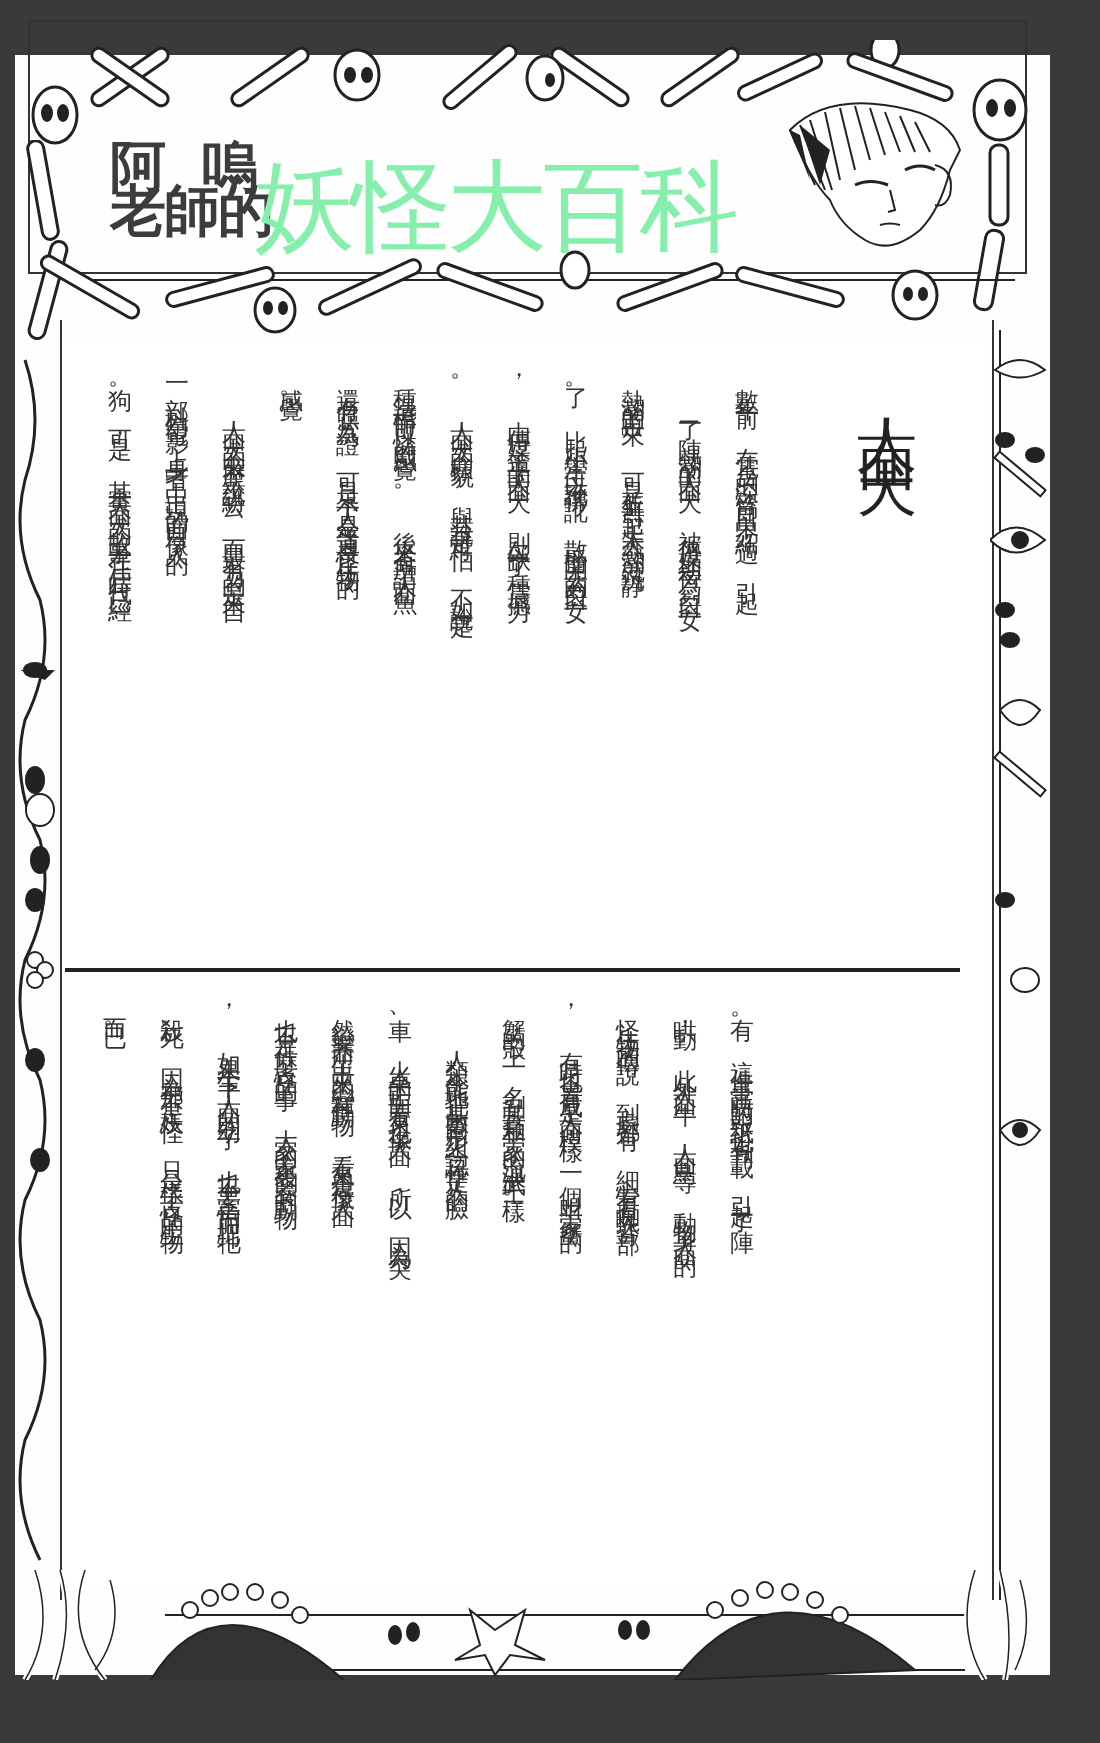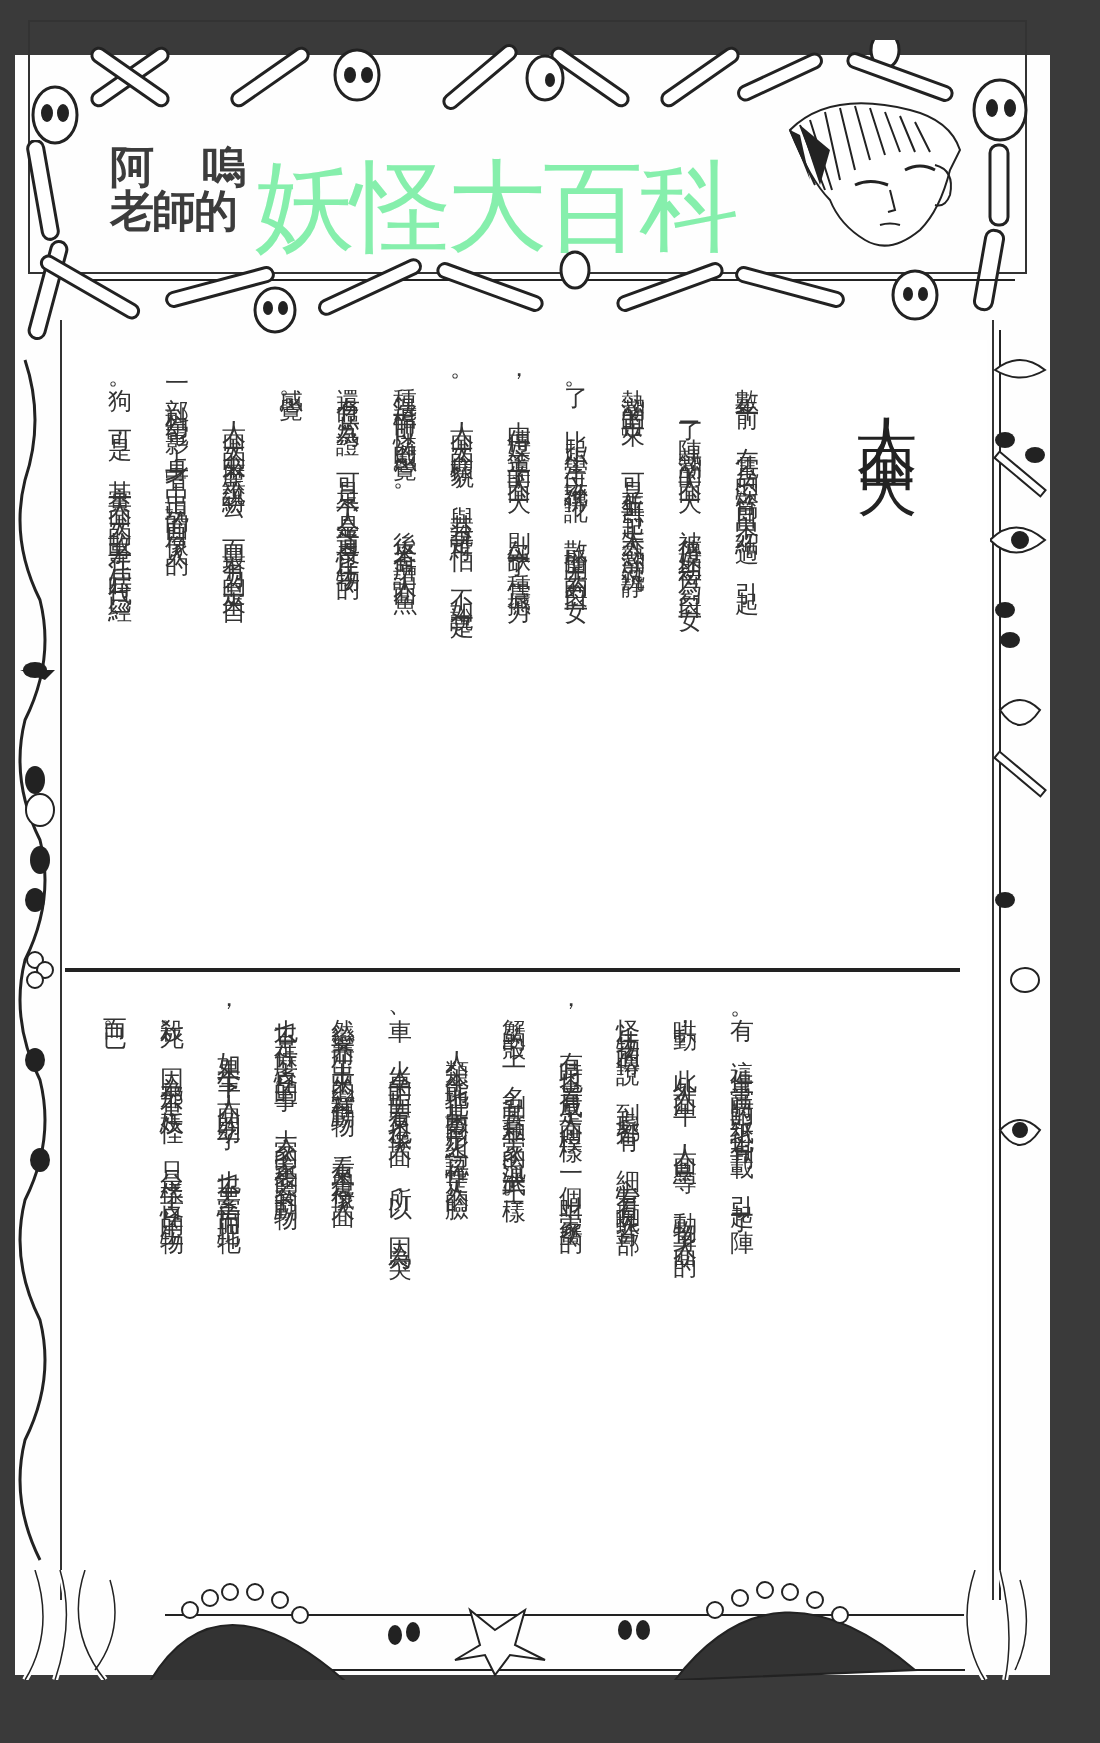--- a/index.html
+++ b/index.html
@@ -1,19 +1,19 @@
 <!DOCTYPE html>
 <html><head>
 <meta charset="utf-8">
 <style>
   html,body{margin:0;padding:0;}
   body{width:1100px;height:1743px;background:#3a3a3a;position:relative;overflow:hidden;font-family:"DejaVu Serif",serif;}
   .page{position:absolute;left:15px;top:55px;width:1035px;height:1620px;background:#fefefe;}
   .title-frame{position:absolute;left:28px;top:20px;width:995px;height:250px;border:2px solid #333;}
-  .title-small{position:absolute;left:110px;top:145px;font-family:"DejaVu Sans",sans-serif;font-weight:bold;color:#3c3c3c;font-size:44px;line-height:44px;letter-spacing:-2px;}
+  .title-small{position:absolute;left:110px;top:145px;font-family:"DejaVu Sans",sans-serif;font-weight:bold;color:#3c3c3c;font-size:56px;line-height:44px;letter-spacing:-2px;}
   .title-small .r1{display:block;}
   .title-small .r1 span{display:inline-block;width:44px;}
   .title-big{position:absolute;left:255px;top:152px;font-family:"DejaVu Sans",sans-serif;font-weight:normal;color:#86efac;font-size:100px;line-height:110px;letter-spacing:-4px;}
   .frame-inner{position:absolute;left:60px;top:320px;width:930px;height:1280px;border-left:2px solid #333;border-right:2px solid #333;}
   .content{position:absolute;left:62px;top:340px;width:925px;height:1250px;background:#fff;}
   .heading{position:absolute;left:858px;top:370px;writing-mode:vertical-rl;font-family:"DejaVu Sans",sans-serif;font-size:60px;line-height:60px;letter-spacing:20px;color:#222;}
   .col-area{position:absolute;writing-mode:vertical-rl;font-family:"DejaVu Serif",serif;font-size:24px;color:#333;letter-spacing:8.6px;}
   .col-area p{margin:0;padding:0;line-height:57px;}
   .upper{left:95px;top:370px;width:680px;height:590px;}
   .lower{left:100px;top:1000px;width:670px;height:560px;}

